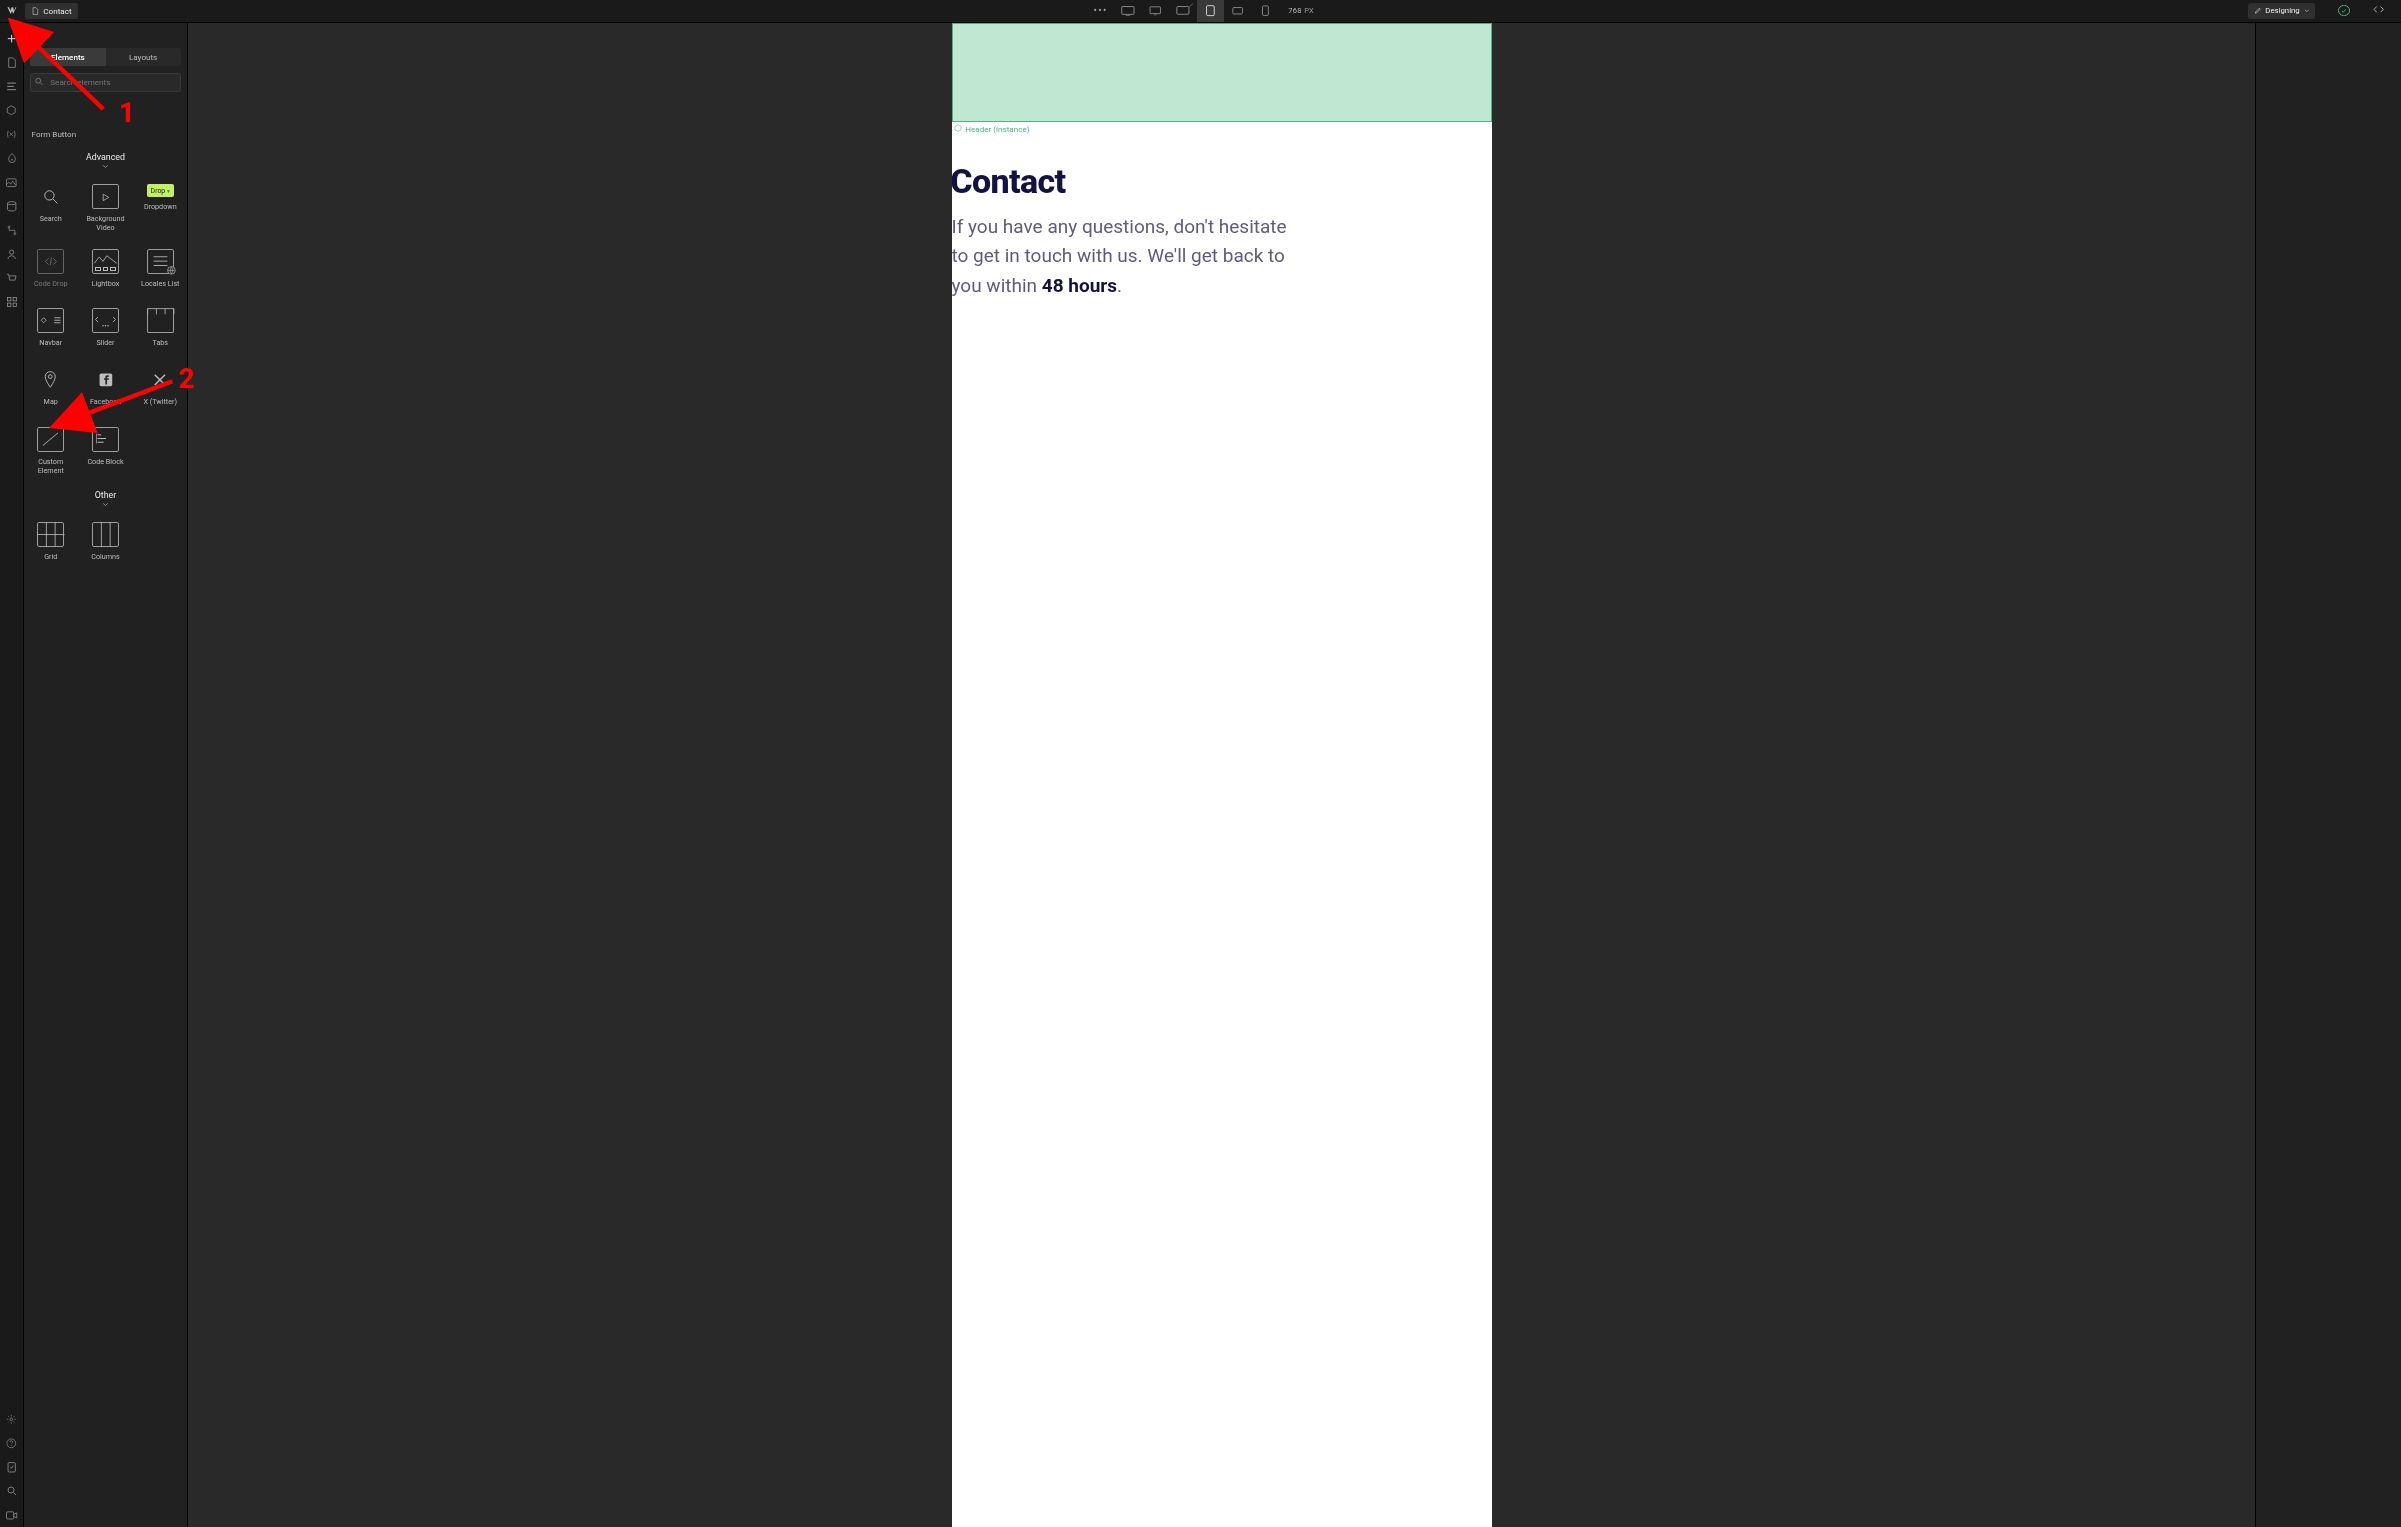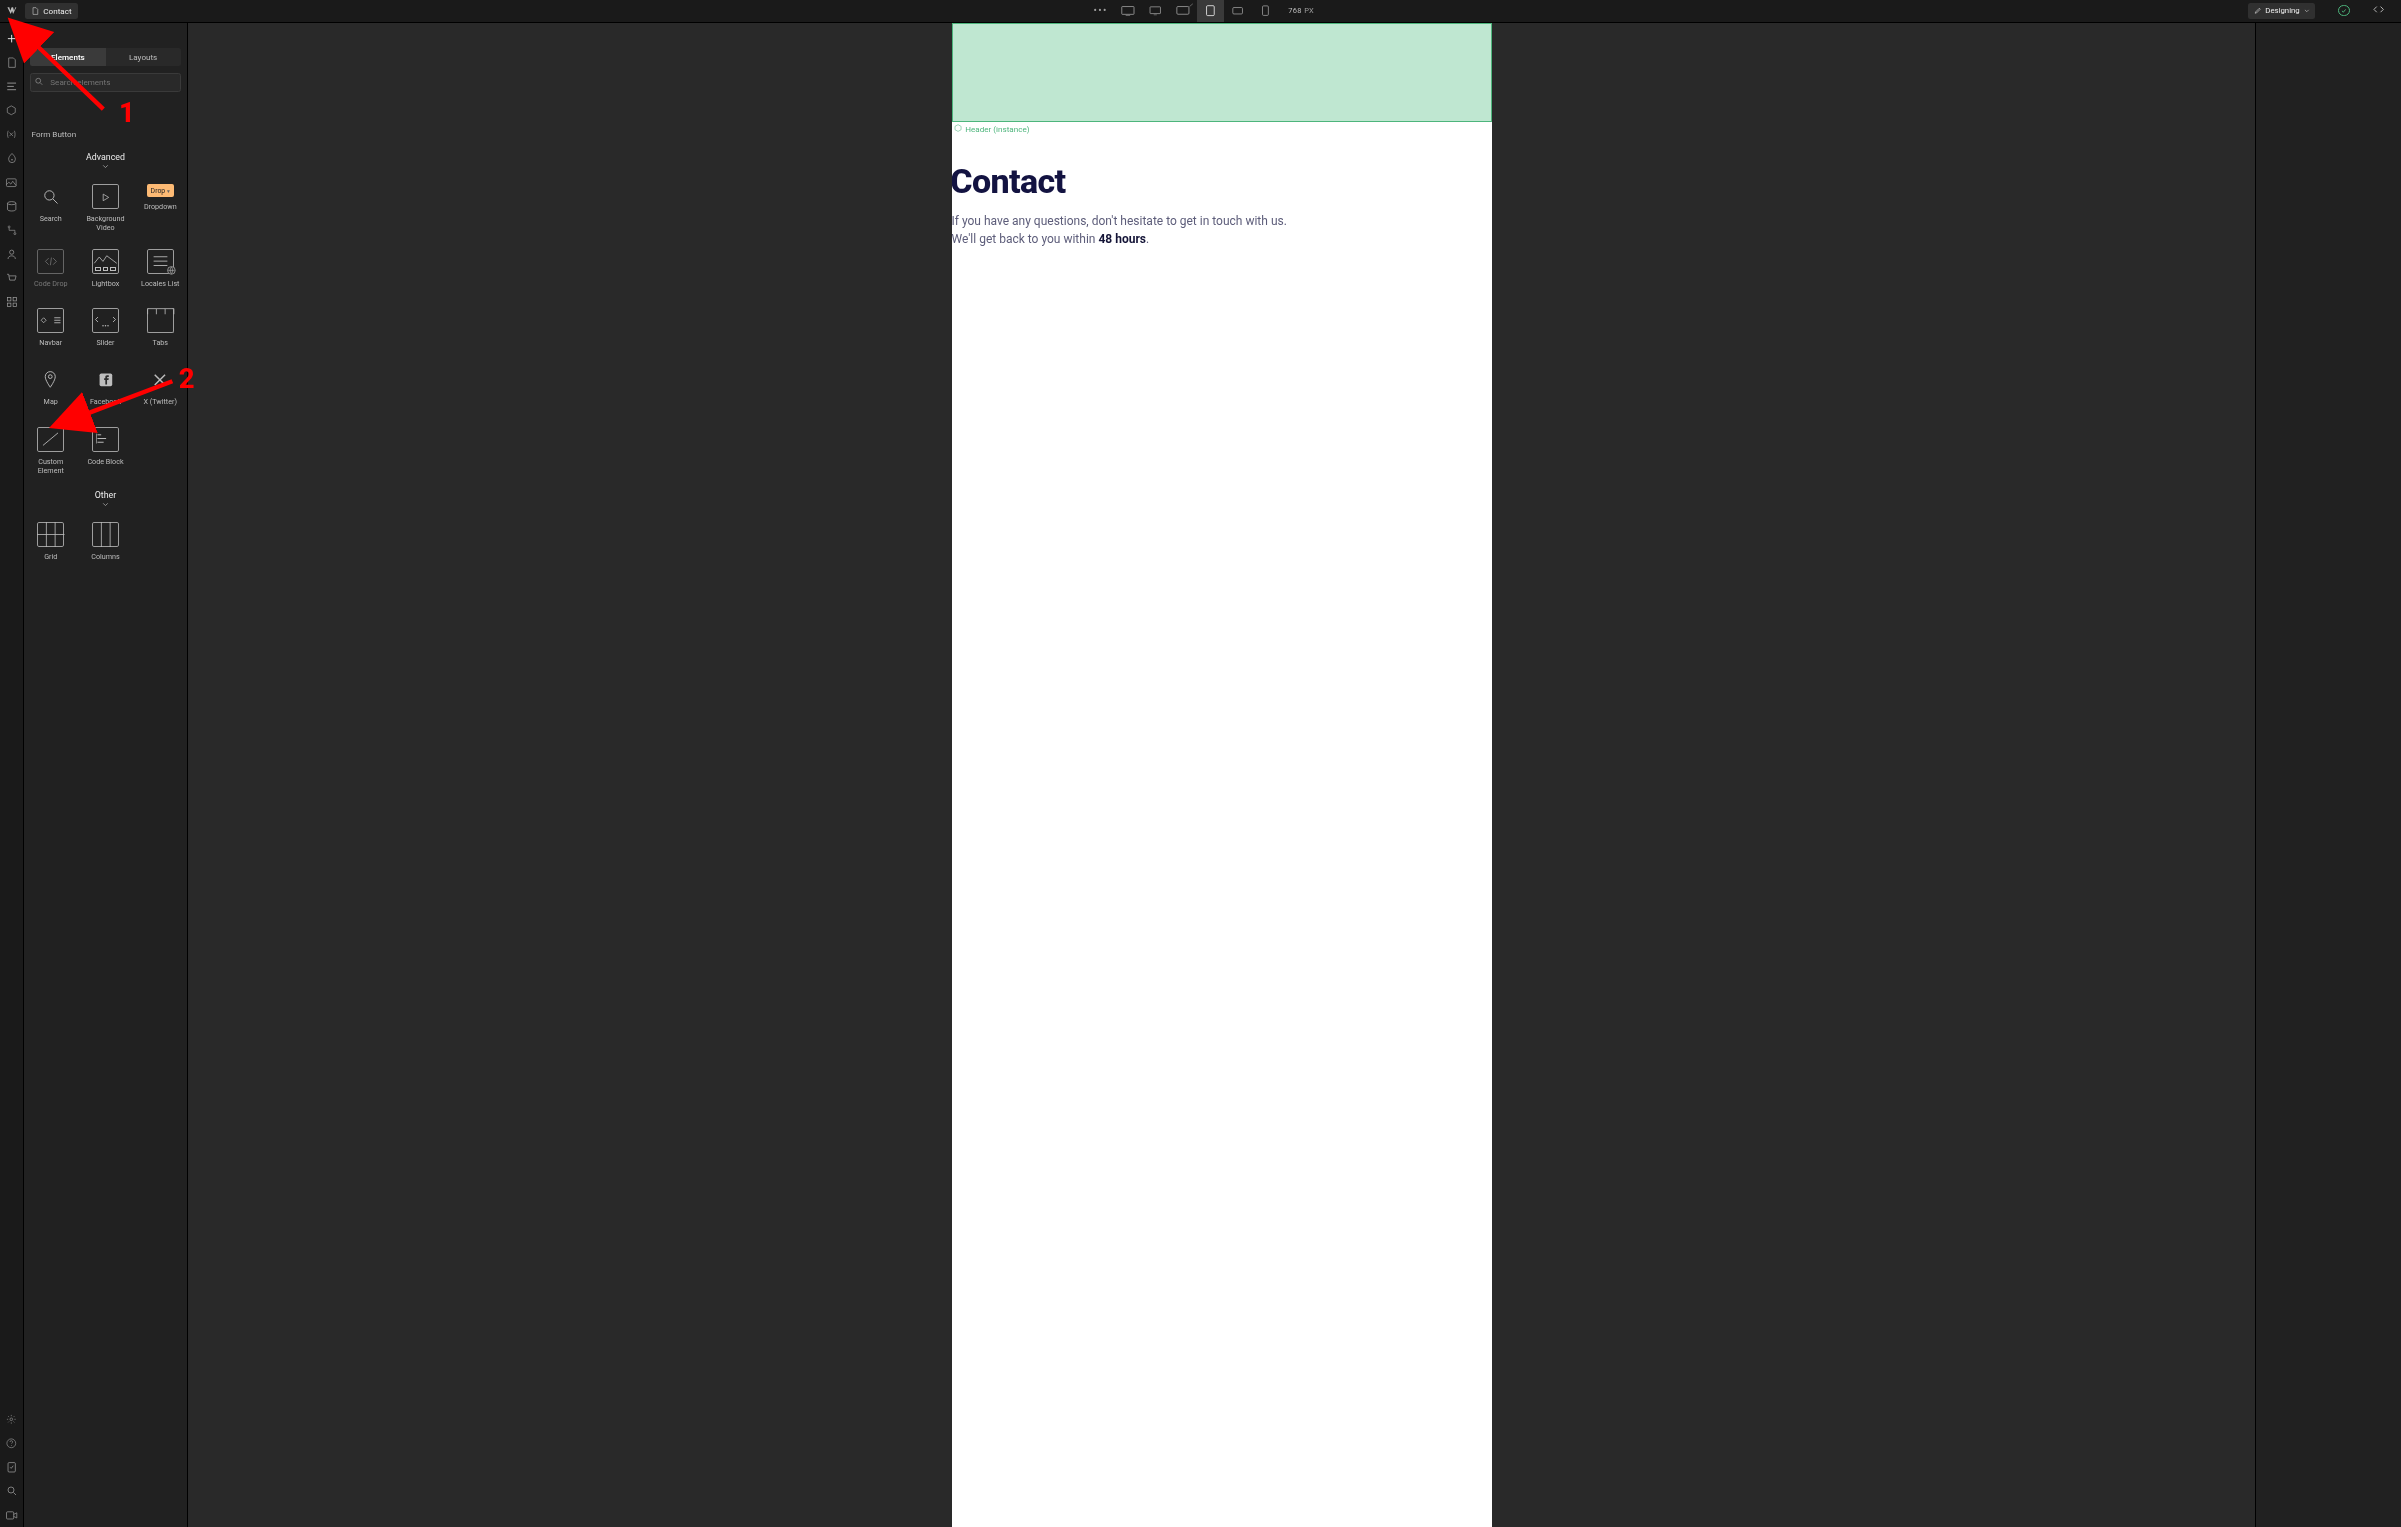--- a/index.html
+++ b/index.html
@@ -62,31 +62,31 @@
   .tile .ico-box{width:27.5px;height:25px;border:0.6px solid var(--txt-400);border-radius:1.9px;display:flex;align-items:center;justify-content:center;color:var(--txt-300);}
   .tile .ico-nobox{width:27.5px;height:25px;display:flex;align-items:center;justify-content:center;color:var(--txt-300);}
   .tile .lbl{font-size:7.2px;color:var(--txt-300);text-align:center;line-height:1.25;padding:0 2.5px;}
   .tile.disabled{opacity:.55;}
   .tile.tall{height:63px;}
   .scroll{overflow-y:auto;flex:1;scrollbar-width:thin;scrollbar-color:#555 transparent;margin-top:25px;}
   .scroll::-webkit-scrollbar{width:3.8px;}
   .scroll::-webkit-scrollbar-thumb{background:#555;border-radius:1.9px;}
 
   
-  .drop-chip{background:#fdba74;color:#222;font-size:6.9px;border-radius:1.9px;padding:2.5px 3.8px;display:flex;align-items:center;gap:1.9px;}
+  .drop-chip{background:#bef264;color:#222;font-size:6.9px;border-radius:1.9px;padding:2.5px 3.8px;display:flex;align-items:center;gap:1.9px;}
   .drop-chip .c{color:#666;font-size:5.6px;}
 
   
   .canvas-wrap{flex:1;background:var(--bg-800);display:flex;justify-content:center;align-items:flex-start;overflow:hidden;position:relative;padding:0;}
   .device{width:540px;height:100%;background:var(--canvas-white);position:relative;overflow:hidden;}
   .device .header-band{height:99px;background:var(--accent-green-bg);border:0.6px solid #4db57c;}
   .sel-label{position:absolute;left:2.5px;top:101px;display:flex;align-items:center;gap:3.1px;color:var(--accent-green);font-size:8.1px;}
   .content{padding:19px 0 0 0;color:#1a1a3a;}
   .content h1{font-size:34px;font-weight:800;color:#131341;margin-left:-1.3px;letter-spacing:-0.6px;}
-  .content p{font-size:12px;line-height:1.55;color:#5d5d7a;margin-top:11.3px;max-width:350px;}
+  .content p{font-size:19px;line-height:1.55;color:#5d5d7a;margin-top:11.3px;max-width:350px;}
   .content p b{color:#141437;font-weight:700;}
   .email-row{display:flex;align-items:center;gap:12.5px;margin-top:22.5px;}
   .mail-badge{width:33px;height:33px;background:#ff4d7d;border-radius:7.5px;display:flex;align-items:center;justify-content:center;box-shadow:0 0 0 3.8px rgba(255,77,125,.14);}
   .email-row .addr{font-size:13.8px;font-weight:700;color:#141437;}
   .help-sec{position:absolute;bottom:0;left:0;right:0;height:131px;background:linear-gradient(to bottom,#ffffff 0%,#eef0fb 60%);display:flex;align-items:flex-end;justify-content:center;}
   .help-sec .diag{position:absolute;top:0;left:0;right:0;height:75px;background:#fff;clip-path:polygon(0 0,100% 0,100% 0,0 95%);}
   .help-sec h2{position:relative;font-size:24px;font-weight:800;color:#141437;margin-bottom:-3.8px;}
 
   
   .right-panel{width:146px;background:var(--bg-850);border-left:0.6px solid #000;}

